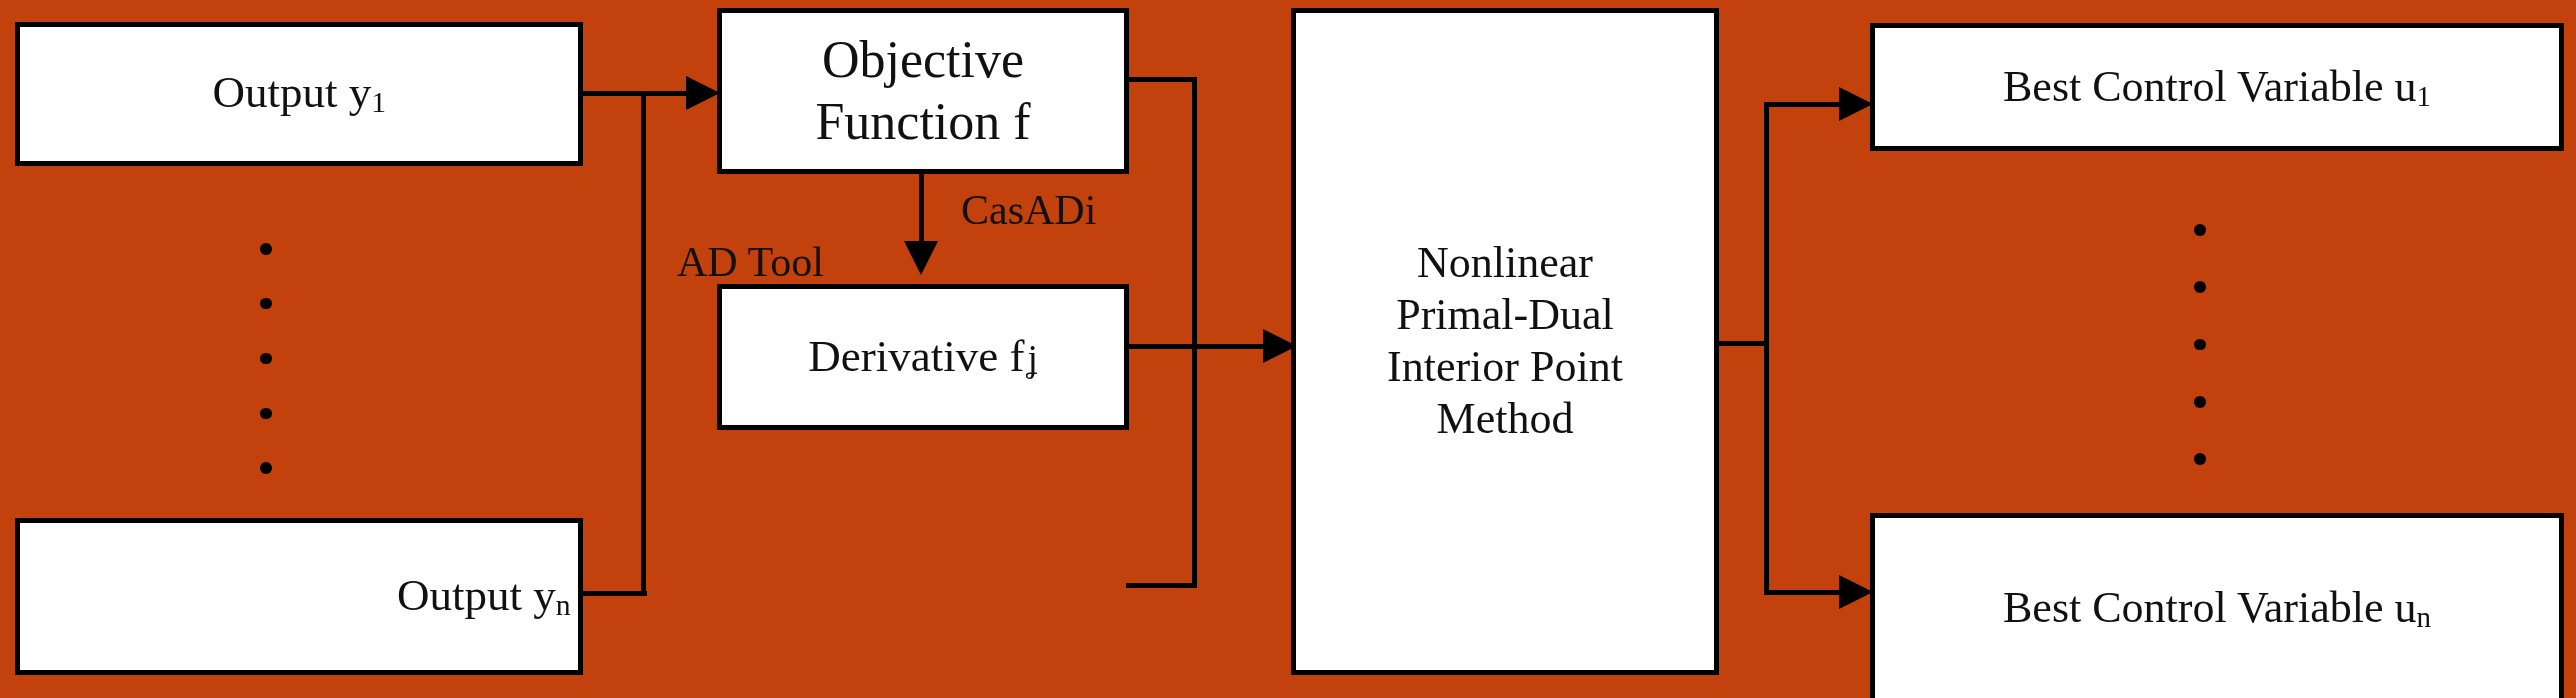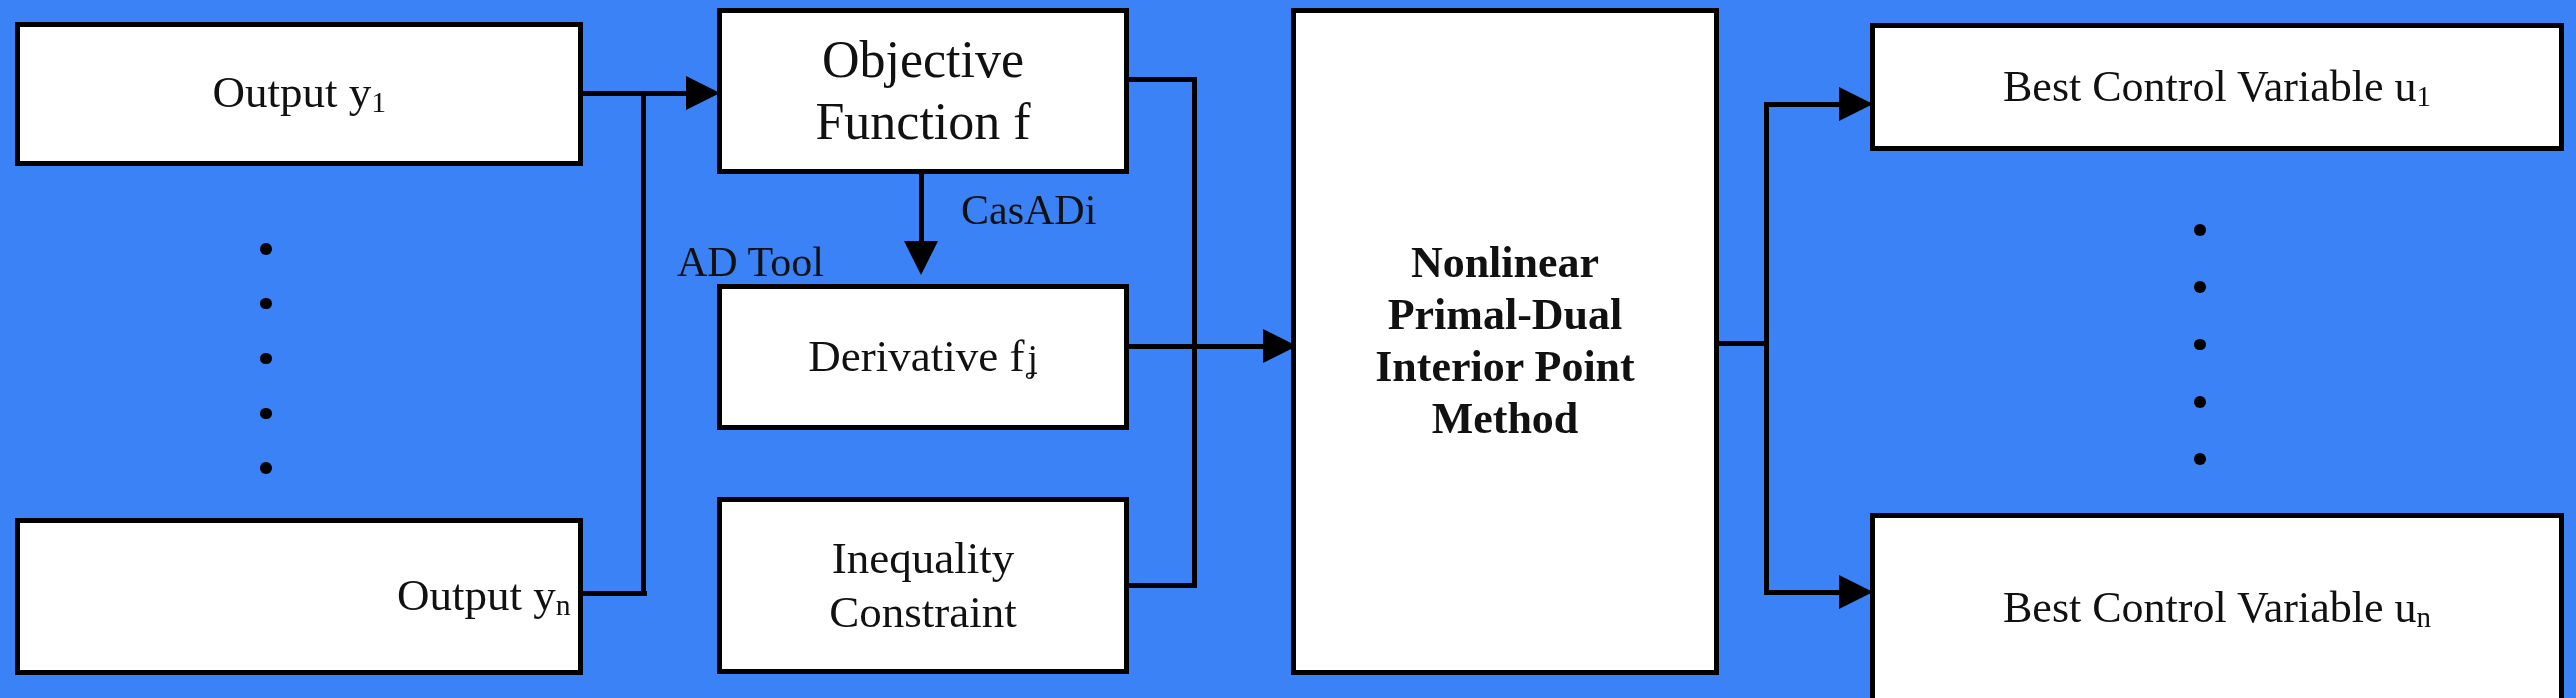--- a/index.html
+++ b/index.html
@@ -5,21 +5,21 @@
 <style>
   html, body {
     margin: 0;
     padding: 0;
     background: #ffffff;
   }
   #diagram-root {
     position: relative;
     width: 2576px;
     height: 699px;
-    background: #3b82f6;
+    background: #c2410c;
     overflow: hidden;
     font-family: "Liberation Serif", "DejaVu Serif", serif;
   }
 
   
   .node {
     position: absolute;
     box-sizing: border-box;
     background: #ffffff;
     border: 5.4px solid #000000;
@@ -35,21 +35,21 @@
     display: block;
     padding: 0 7.7px;
     white-space: pre-line;
   }
 
   .node-output-y1   { left: 15.4px;   top: 21.6px;  width: 568px;  height: 144px; font-size: 45px; }
   .node-output-yn   { left: 15.4px;   top: 518px; width: 568px;  height: 157px; font-size: 45px; justify-content: flex-end; }
   .node-objective   { left: 717px;  top: 7.7px;  width: 412px;  height: 166px; font-size: 52px; }
   .node-derivative  { left: 717px;  top: 284px; width: 412px;  height: 146px; font-size: 45px; }
   .node-inequality  { left: 717px;  top: 497px; width: 412px;  height: 177px; font-size: 45px; }
-  .node-solver      { left: 1291px; top: 7.7px;  width: 428px;  height: 667px; font-size: 44px; font-weight: bold; }
+  .node-solver      { left: 1291px; top: 7.7px;  width: 428px;  height: 667px; font-size: 44px; }
   .node-best-u1     { left: 1870px; top: 23px;  width: 694px;  height: 128px; font-size: 44px; }
   .node-best-un     { left: 1870px; top: 513px; width: 694px;  height: 190px; font-size: 44px; }
 
   
   .sub {
     font-size: 0.66em;
     vertical-align: -0.18em;
     letter-spacing: 0;
   }
   .prime {
@@ -153,24 +153,20 @@
   <div class="edge-label label-ad-tool">AD Tool</div>
   <div class="edge-label label-casadi">CasADi</div>
 
   <div class="wire wire-v" style="left:919px; top:171px; height:73px;"></div>
   <div class="arrow arrow-down" style="left:904px; top:241px;"></div>
 
   <div class="node node-derivative">
     <span class="label"><span>Derivative f</span><span class="prime">ʝ</span></span>
   </div>
 
-  <div class="node node-inequality">
-    <span class="label">Inequality
-Constraint</span>
-  </div>
 
   <div class="wire wire-h" style="left:1126px; top:77px; width:71px;"></div>
 
   <div class="wire wire-h" style="left:1126px; top:344px; width:71px;"></div>
 
   <div class="wire wire-h" style="left:1126px; top:583px; width:71px;"></div>
 
   <div class="wire wire-v" style="left:1192px; top:77px; height:511px;"></div>
 
   <div class="wire wire-h" style="left:1192px; top:344px; width:74px;"></div>

